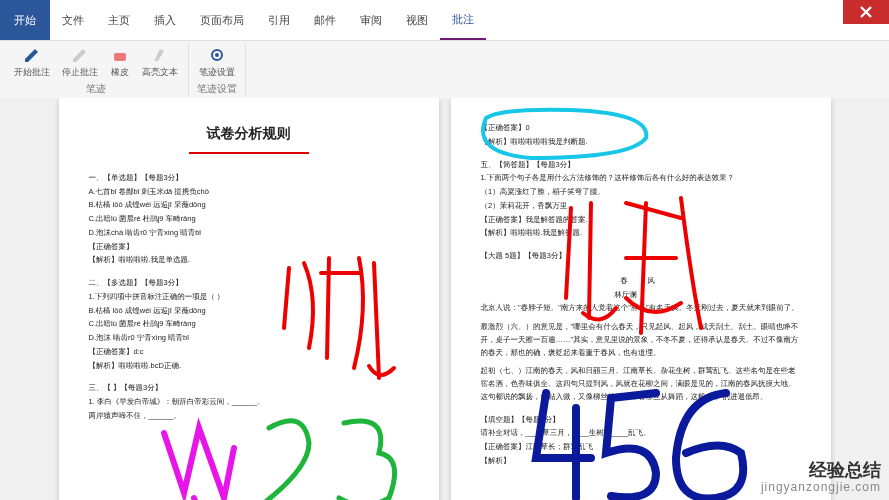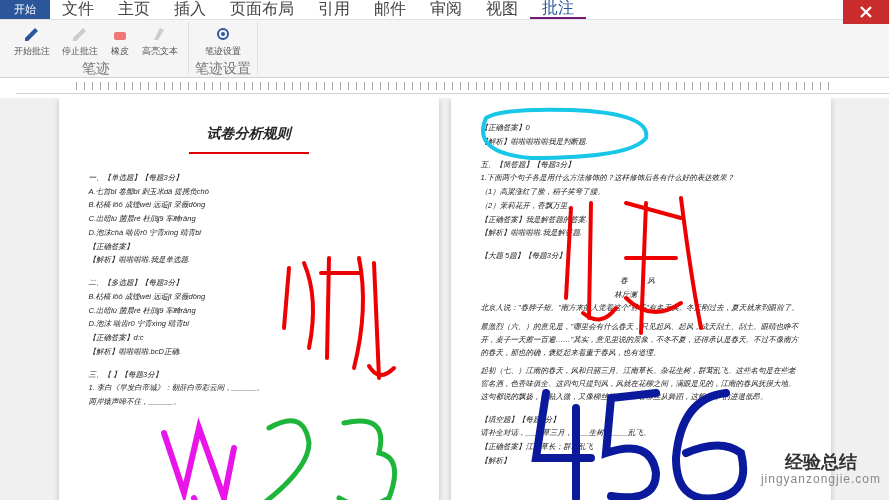--- a/index.html
+++ b/index.html
@@ -1,47 +1,47 @@
 <!DOCTYPE html>
 <html><head>
 <meta charset="utf-8">
 <style>
 * { margin: 0; padding: 0; box-sizing: border-box; }
 body { font-family: "Microsoft YaHei", sans-serif; font-size: 11px; background: #fff; overflow: hidden; width: 889px; height: 500px; position: relative; }
 
-.ribbon-tabs { height: 20px; background: #fff; border-bottom: 1px solid #e0e0e0; display: flex; align-items: stretch; }
+.ribbon-tabs { height: 41px; background: #fff; border-bottom: 1px solid #e0e0e0; display: flex; align-items: stretch; }
 .tab-file { background: #2b579a; color: #fff; padding: 0 14px; display: flex; align-items: center; font-size: 11px; }
-.tab { padding: 0 12px; display: flex; align-items: center; color: #444; cursor: pointer; font-size: 16px; }
+.tab { padding: 0 12px; display: flex; align-items: center; color: #444; cursor: pointer; font-size: 11px; }
 .tab.active { color: #2b579a; border-bottom: 2px solid #701a75; }
 .close-btn { position: absolute; right: 0; top: 0; width: 46px; height: 24px; background: #c92c2c; color: #fff; display: flex; align-items: center; justify-content: center; font-size: 16px; font-weight: bold; }
 
 .ribbon-body { height: 58px; background: #f5f5f5; border-bottom: 1px solid #d0d0d0; display: flex; padding: 2px 4px; }
 .rb-group { display: flex; flex-direction: column; align-items: center; border-right: 1px solid #e0e0e0; padding: 0 6px; text-align: center; }
 .rb-btns { display: flex; gap: 4px; flex: 1; align-items: flex-start; }
 .rb-btn { display: flex; flex-direction: column; align-items: center; gap: 1px; padding: 2px 4px; cursor: pointer; font-size: 9px; color: #555; }
 .rb-btn .ico { width: 20px; height: 20px; }
-.rb-label { font-size: 14px; color: #777; }
+.rb-label { font-size: 10px; color: #777; }
 
 .ruler-h { height: 16px; background: #fff; border-bottom: 1px solid #d0d0d0; position: relative; margin-left: 16px; }
 .ruler-h::before { content: ""; position: absolute; left: 60px; right: 60px; top: 4px; height: 8px; background: repeating-linear-gradient(to right, #aaa 0, #aaa 1px, transparent 1px, transparent 8px); }
 
-.workspace { position: absolute; top: 98px; left: 0; right: 0; bottom: 0; background: #f0f0f0; display: flex; justify-content: center; gap: 12px; padding: 0 40px; overflow: hidden; font-style: italic; }
+.workspace { position: absolute; top: 98px; left: 0; right: 0; bottom: 0; background: #f0f0f0; display: flex; justify-content: center; gap: 12px; padding: 0 40px; overflow: hidden; }
 .ruler-v { width: 16px; position: absolute; left: 0; top: 98px; bottom: 0; background: #fff; border-right: 1px solid #d0d0d0; }
 
 .page { width: 380px; height: 540px; background: #fff; box-shadow: 0 2px 6px rgba(0,0,0,.2); padding: 24px 30px; font-size: 8px; color: #222; line-height: 1.7; position: relative; }
 .page h2 { text-align: center; font-size: 14px; font-weight: bold; margin-bottom: 6px; }
 .page .underline { width: 120px; height: 2px; background: #d00; margin: 0 auto 18px; }
 .page p { margin-bottom: 1px; font-size: 7.5px; }
 .page .sec { margin-top: 10px; }
 .poem-title { text-align: center; font-size: 10px; margin-top: 12px; letter-spacing: 6px; }
 .poem-author { text-align: center; font-size: 8px; margin-right: 30px; }
 
 .anno { position: absolute; top: 0; left: 0; width: 100%; height: 100%; pointer-events: none; }
 
-.watermark { position: absolute; right: 8px; bottom: 14px; text-align: center; line-height: 1.1; }
+.watermark { position: absolute; right: 8px; bottom: 6px; text-align: right; line-height: 1.1; }
 .watermark .l1 { font-size: 18px; font-family: KaiTi, serif; color: #333; font-weight: bold; }
 .watermark .l2 { font-size: 12px; color: #888; letter-spacing: 1px; }
 </style>
 </head>
 <body>
 
 <div class="ribbon-tabs">
   <div class="tab-file">开始</div>
   <div class="tab">文件</div>
   <div class="tab">主页</div>
@@ -117,20 +117,21 @@
       <p>A.七首bǐ 卷鄙bǐ 刺玉米dā 提携负chǒ</p>
       <p>B.枯槁 lǒǒ 成铿wéi 远逅jī 采薇dǒng</p>
       <p>C.出暗lù 菌晨ré 杜鹃j9 车畸rǎng</p>
       <p>D.泡沫chà 啮齿r0 宁青xìng 睛青bǐ</p>
       <p>【正确答案】</p>
       <p>【解析】啦啦啦啦.我是单选题.</p>
     </div>
 
     <div class="sec">
       <p>二、【多选题】【每题3分】</p>
+      <p>1.下列四项中拼音标注正确的一项是（ ）</p>
       <p>B.枯槁 lǒǒ 成铿wéi 远逅jī 采薇dǒng</p>
       <p>C.出暗lù 菌晨ré 杜鹃j9 车畸rǎng</p>
       <p>D.泡沫 啮齿r0 宁青xìng 睛青bǐ</p>
       <p>【正确答案】d:c</p>
       <p>【解析】啦啦啦啦.bcD正确.</p>
     </div>
 
     <div class="sec">
       <p>三、【      】【每题3分】</p>
       <p>1. 李白《早发白帝城》：朝辞白帝彩云间，______。</p>

